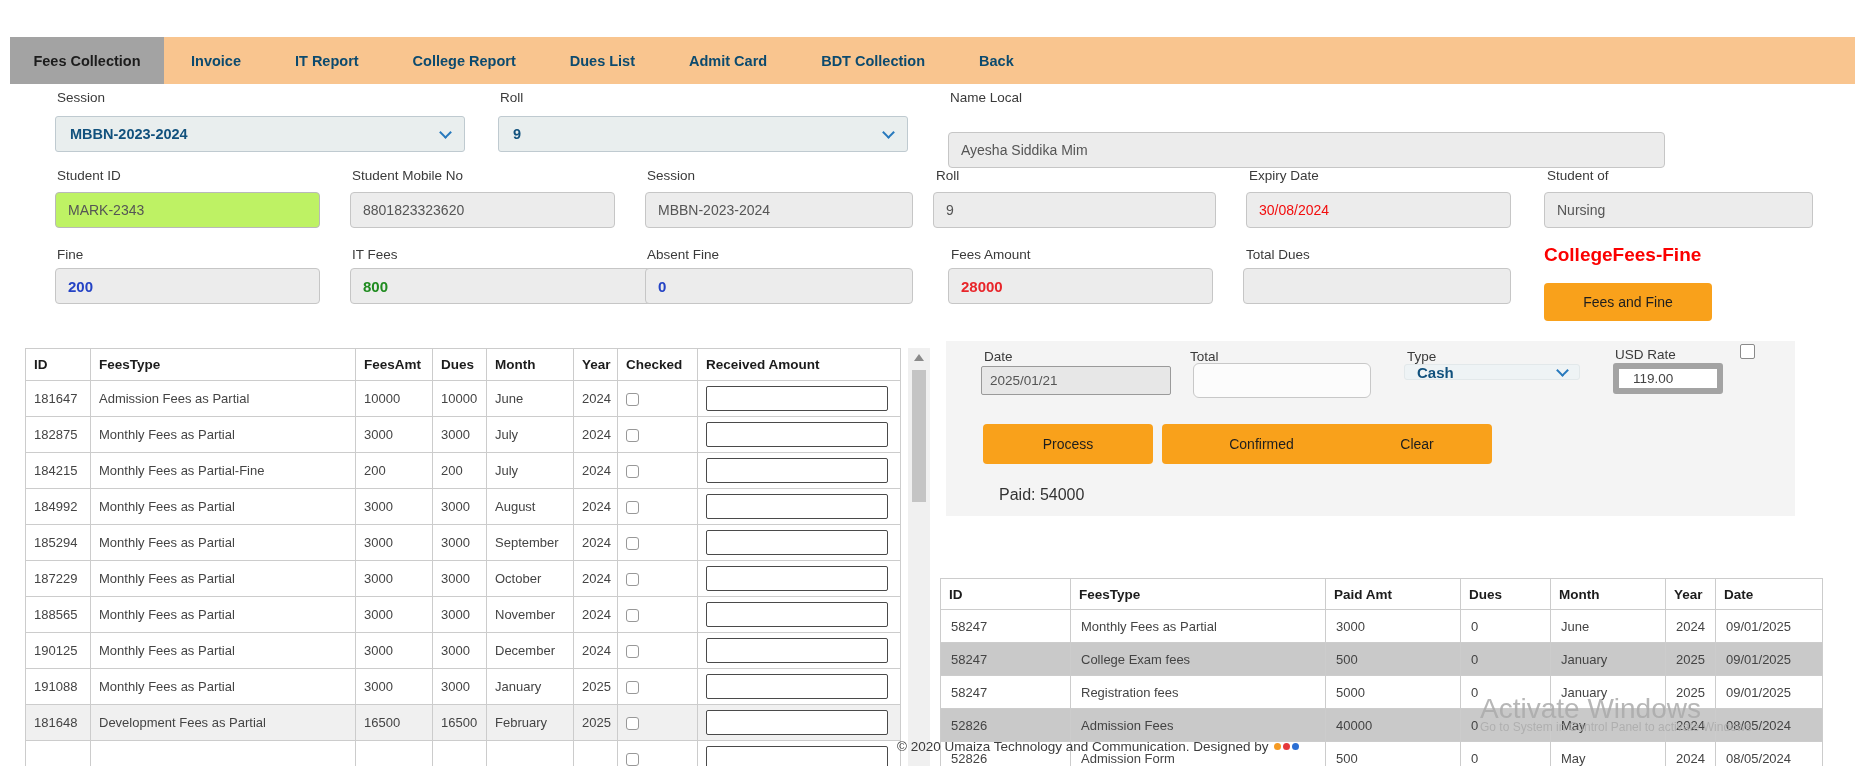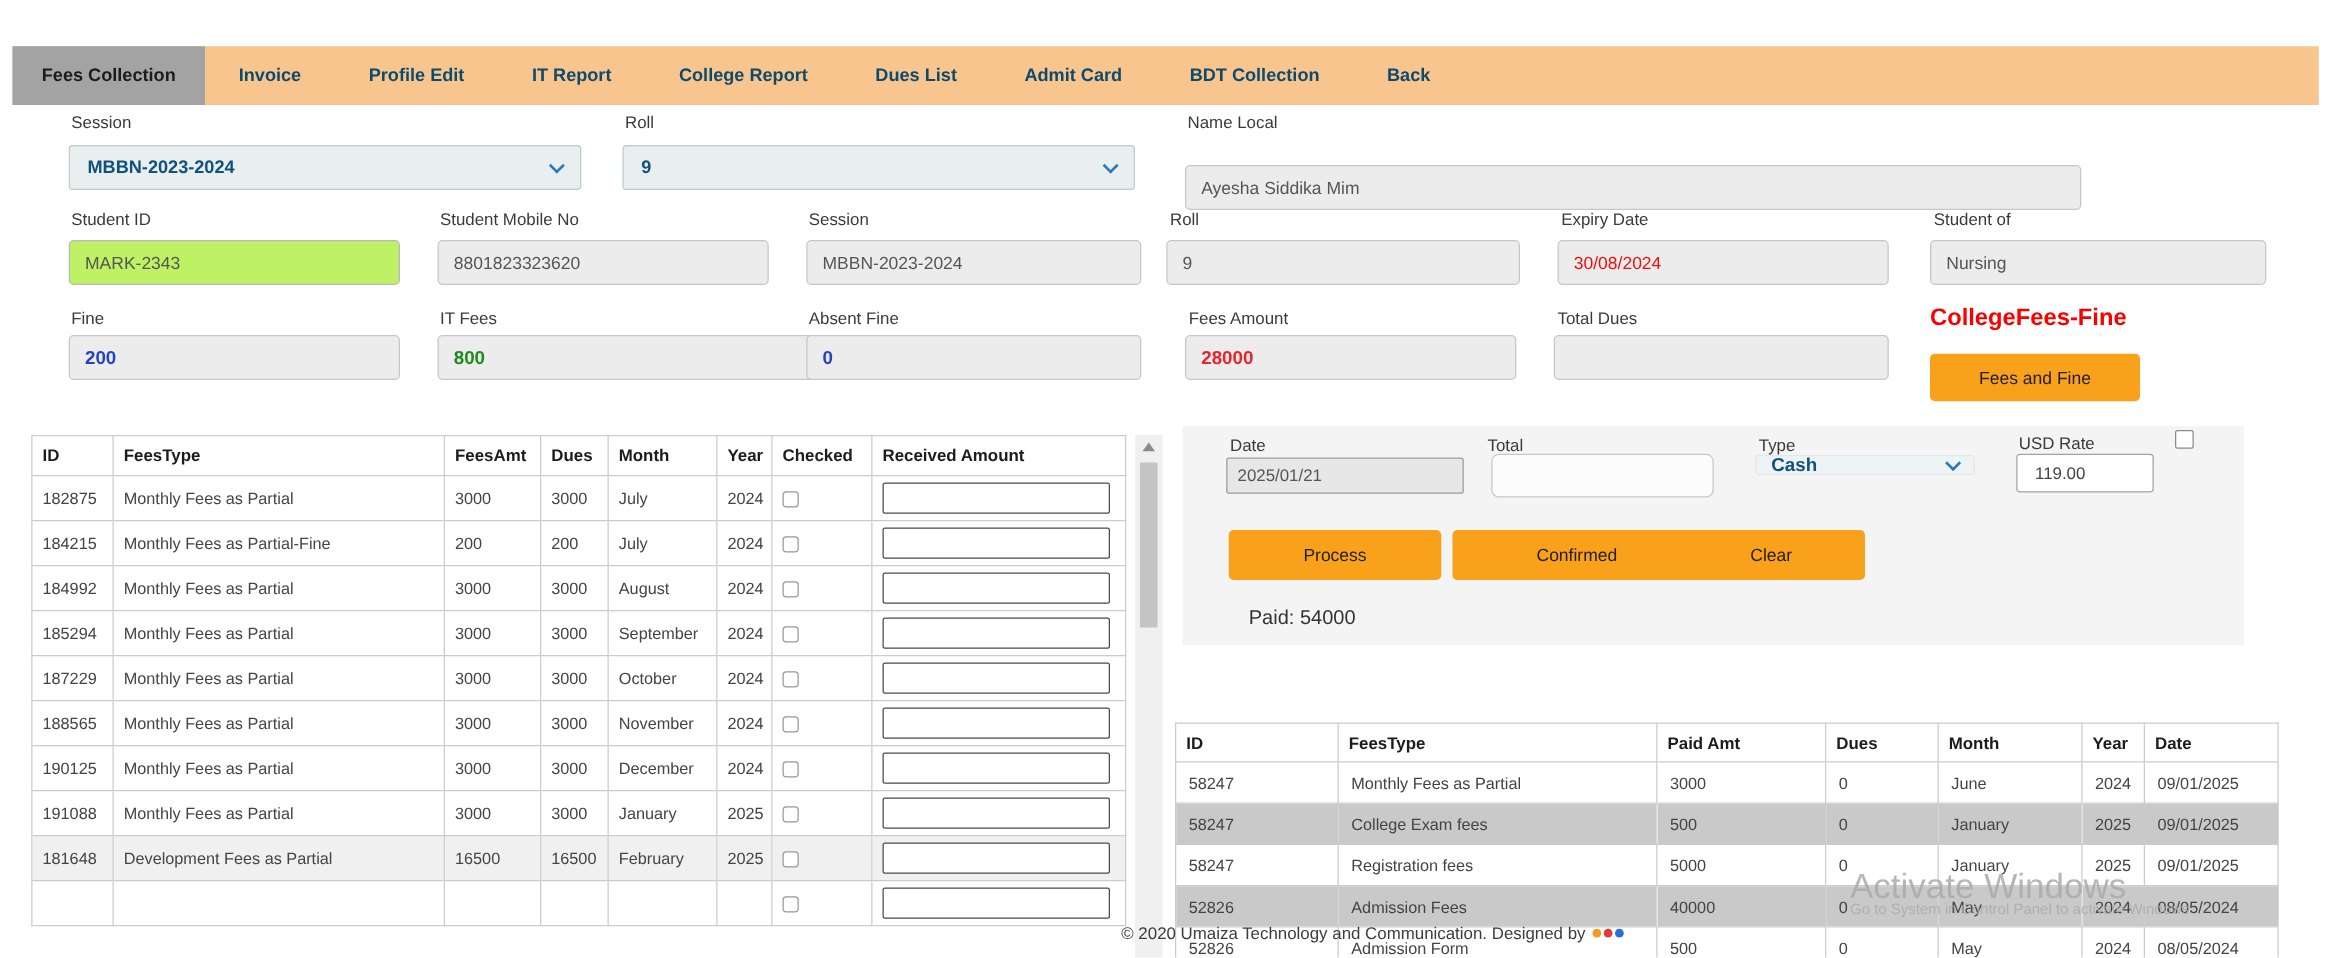--- a/index.html
+++ b/index.html
@@ -64,41 +64,40 @@
         background:#c4c4c4; cursor:pointer; }
 
   
   .panel { position:absolute; left:946px; top:341px; width:849px; height:175px; background:#f4f4f4; }
   .pay-input { position:absolute; border:1px solid #9a9a9a; border-radius:2px; background:#e7e7e7;
                font-family:inherit; font-size:13.5px; color:#555; padding:0 8px; }
   .pay-total { position:absolute; border:1px solid #c8c8c8; border-radius:6px; background:#fcfcfc; }
   .pay-select { position:absolute; background:#eef3f5; border:1px solid #e2e8ea; border-radius:3px;
                 display:flex; align-items:center; justify-content:space-between; padding:0 12px;
                 font-size:15px; font-weight:bold; color:#11517d; cursor:pointer; }
-  .usd-input { position:absolute; border:1px solid #a3a3a3; border-radius:3px; background:#fff;
+  .usd-input { position:absolute; border:6px solid #a3a3a3; border-radius:3px; background:#fff;
                font-family:inherit; font-size:13.5px; color:#444; padding:0 14px; }
   .usd-cb { position:absolute; appearance:none; -webkit-appearance:none; width:15px; height:15px;
             border:1.5px solid #8a8a8a; border-radius:2px; background:#fff; margin:0; }
   .paid-text { position:absolute; font-size:16px; color:#333; }
 
   
   .wm1 { position:absolute; left:1480px; top:693px; font-size:28px; color:#ababab; opacity:.85; z-index:40; }
   .wm2 { position:absolute; left:1480px; top:720px; font-size:12px; color:#ababab; opacity:.85; z-index:40; }
   .footer { position:absolute; left:897px; top:739px; font-size:13.5px; color:#3c3c3c;
             z-index:50; display:flex; align-items:center; gap:6px; white-space:nowrap; }
   .logo-dots { display:inline-flex; gap:2px; align-items:center; }
   .logo-dots i { width:7px; height:7px; border-radius:50%; display:inline-block; }
 </style>
 </head>
 <body>
 
 <div class="navbar">
     <div class="tab active">Fees Collection</div>
     <div class="tab">Invoice</div>
-    <div class="tab">Profile Edit</div>
     <div class="tab">IT Report</div>
     <div class="tab">College Report</div>
     <div class="tab">Dues List</div>
     <div class="tab">Admit Card</div>
     <div class="tab">BDT Collection</div>
     <div class="tab">Back</div>
   </div>
 
 <div class="lbl" style="left:57px;top:90px">Session</div>
 <div class="sel" style="left:55px;top:116px;width:410px">
@@ -180,20 +179,30 @@
           <th>FeesAmt</th>
           <th>Dues</th>
           <th>Month</th>
           <th>Year</th>
           <th>Checked</th>
           <th>Received Amount</th>
         </tr>
       </thead>
     <tbody id="fees-body">
         <tr>
+          <td>181647</td>
+          <td>Admission Fees as Partial</td>
+          <td>10000</td>
+          <td>10000</td>
+          <td>June</td>
+          <td>2024</td>
+          <td><input type="checkbox" class="row-cb" style=""></td>
+          <td><input type="text" class="recv-input" style=""></td>
+        </tr>
+        <tr>
           <td>182875</td>
           <td>Monthly Fees as Partial</td>
           <td>3000</td>
           <td>3000</td>
           <td>July</td>
           <td>2024</td>
           <td><input type="checkbox" class="row-cb" style=""></td>
           <td><input type="text" class="recv-input" style=""></td>
         </tr>
         <tr>

